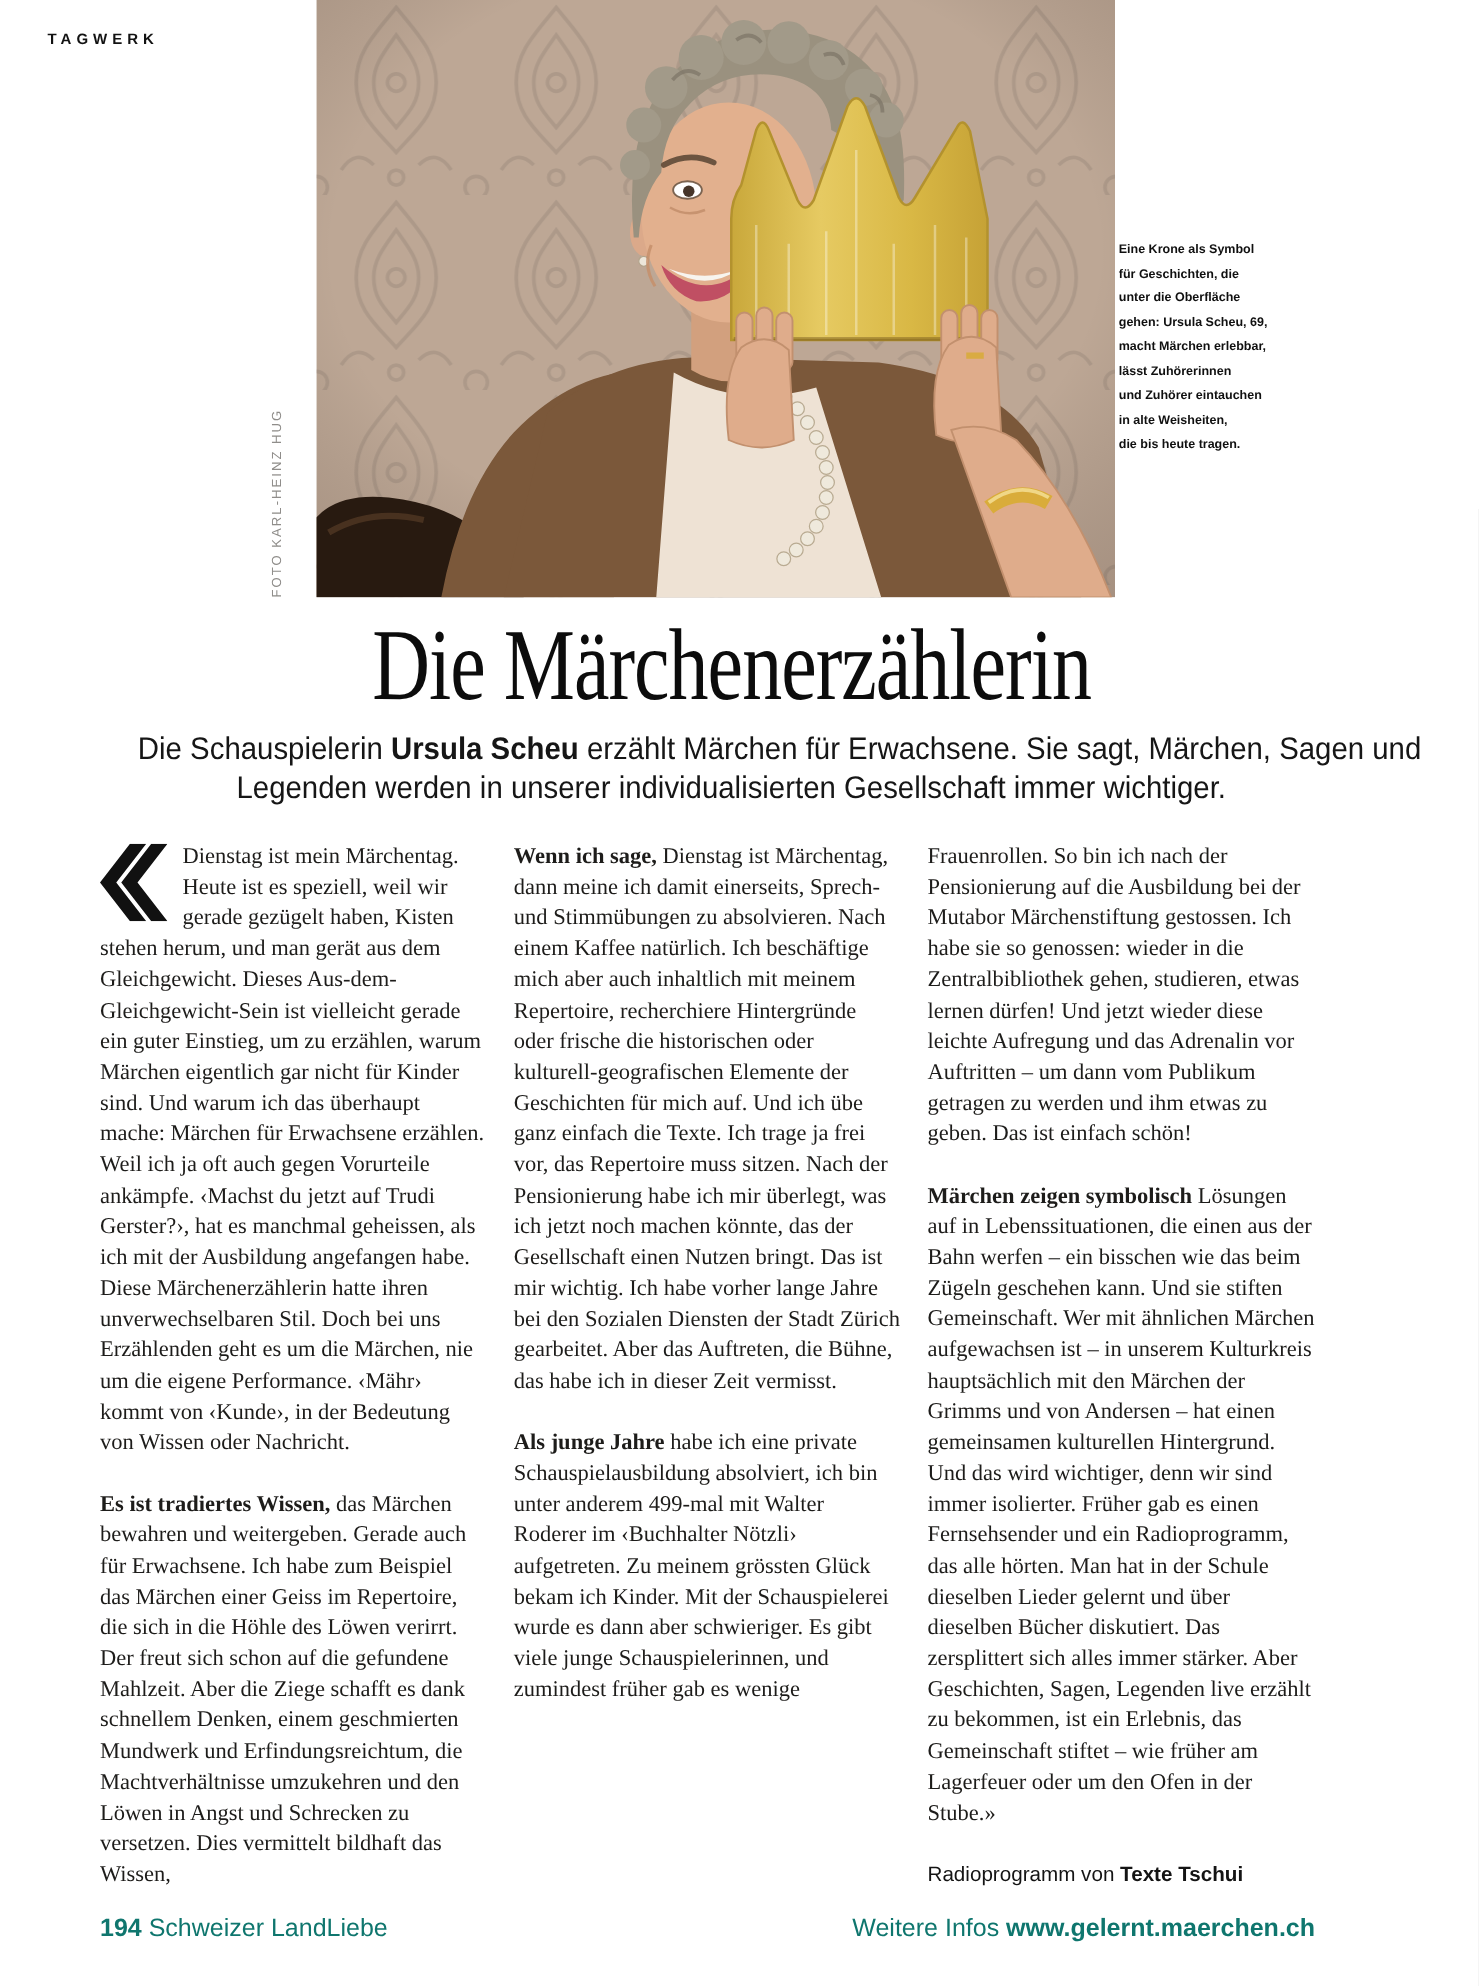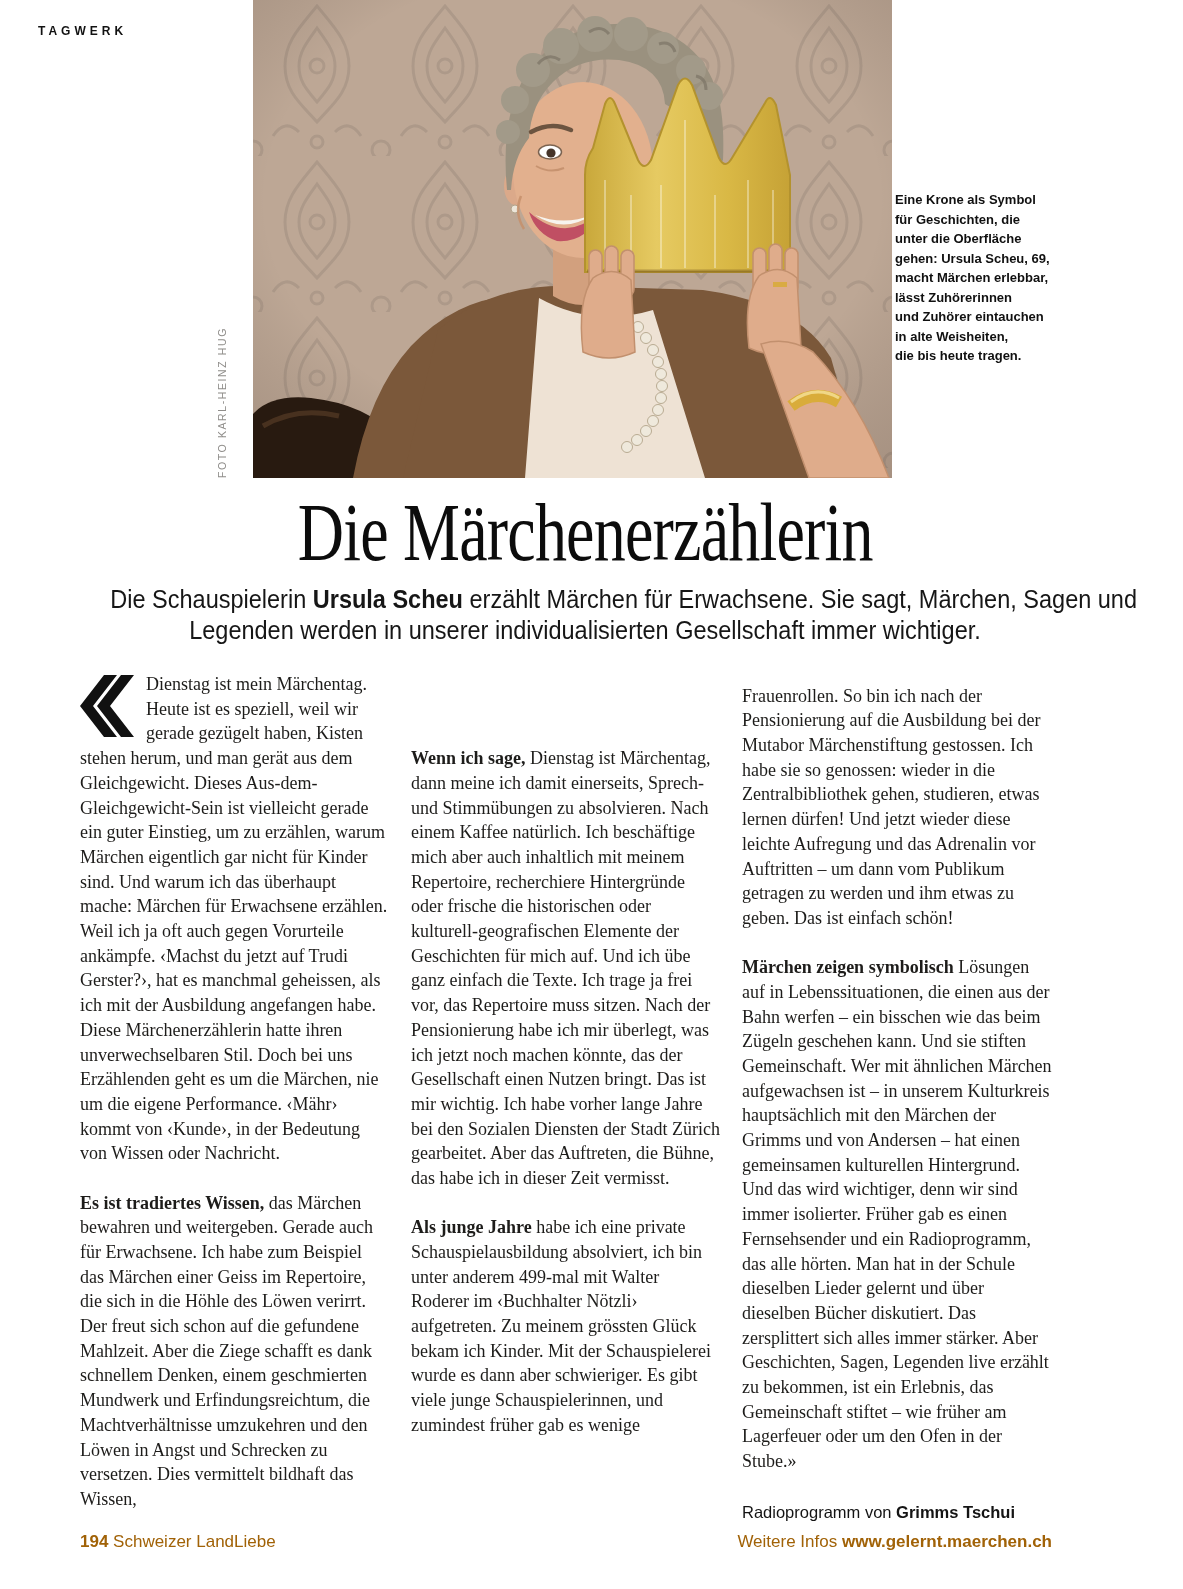--- a/index.html
+++ b/index.html
@@ -8,44 +8,44 @@
 
   .kicker{position:absolute;left:38px;top:24px;font-size:12px;font-weight:700;
           letter-spacing:4px;color:#121212;}
 
   .photo-wrap{position:absolute;left:253px;top:0;width:639px;height:478px;overflow:hidden;}
   .photo-credit{position:absolute;left:216px;top:293px;width:18px;height:185px;
           writing-mode:vertical-rl;transform:rotate(180deg);font-size:10.5px;
           letter-spacing:1.6px;color:#8f8d8a;white-space:nowrap;}
 
   .photo-caption{position:absolute;left:895px;top:190px;width:205px;
-          font-size:13px;font-weight:700;line-height:19.5px;color:#101010;
+          font-size:10px;font-weight:700;line-height:19.5px;color:#101010;
           white-space:pre-line;}
 
   .headline{position:absolute;left:80px;top:488px;width:1010px;text-align:center;
           font-family:"Liberation Serif",serif;font-size:80px;font-weight:400;color:#0c0c0c;}
   .headline .squeeze{display:inline-block;transform:scale(0.80,1.02);transform-origin:50% 60%;
           white-space:nowrap;letter-spacing:-1px;}
 
   .subhead{position:absolute;left:80px;top:584px;width:1010px;text-align:center;
           font-size:25px;line-height:31px;color:#161616;}
   .subhead .line{display:block;transform:scaleX(0.94);transform-origin:center;white-space:nowrap;}
 
   .body-cols{position:absolute;left:80px;top:672px;width:972px;display:flex;gap:21px;
           font-family:"Liberation Serif",serif;font-size:18px;line-height:24.7px;
-          color:#1d1c1a;align-items:center;}
+          color:#1d1c1a;}
   .col{width:310px;}
   .col p{margin:0 0 24.5px 0;text-align:left;}
   .lead{font-weight:700;}
   .dropquote-svg{float:left;margin:3px 12px 0 0;}
 
   .byline{margin-top:26px;font-family:"Liberation Sans",sans-serif;font-size:16.5px;color:#141414;}
   .byline b{font-weight:700;}
 
-  .footer{position:absolute;left:80px;top:1532px;width:972px;font-size:17px;color:#a16207;}
+  .footer{position:absolute;left:80px;top:1532px;width:972px;font-size:20px;color:#0f766e;}
   .footer .left{float:left;}
   .footer .right{float:right;}
   .footer b{font-weight:700;}
 </style>
 </head>
 <body>
 
 <div class="page">
 
   <div class="kicker">TAGWERK</div>
@@ -221,21 +221,21 @@
     </div>
 
     <div class="col">
       <p><b class="lead">Wenn ich sage,</b><span> Dienstag ist Märchentag, dann meine ich damit einerseits, Sprech- und Stimmübungen zu absolvieren. Nach einem Kaffee natürlich. Ich beschäftige mich aber auch inhaltlich mit meinem Repertoire, recherchiere Hintergründe oder frische die historischen oder kulturell-geografischen Elemente der Geschichten für mich auf. Und ich übe ganz einfach die Texte. Ich trage ja frei vor, das Repertoire muss sitzen. Nach der Pensionierung habe ich mir überlegt, was ich jetzt noch machen könnte, das der Gesellschaft einen Nutzen bringt. Das ist mir wichtig. Ich habe vorher lange Jahre bei den Sozialen Diensten der Stadt Zürich gearbeitet. Aber das Auftreten, die Bühne, das habe ich in dieser Zeit vermisst.</span></p>
       <p><b class="lead">Als junge Jahre</b><span> habe ich eine private Schauspielausbildung absolviert, ich bin unter anderem 499-mal mit Walter Roderer im ‹Buchhalter Nötzli› aufgetreten. Zu meinem grössten Glück bekam ich Kinder. Mit der Schauspielerei wurde es dann aber schwieriger. Es gibt viele junge Schauspielerinnen, und zumindest früher gab es wenige</span></p>
     </div>
 
     <div class="col">
       <p>Frauenrollen. So bin ich nach der Pensionierung auf die Ausbildung bei der Mutabor Märchenstiftung gestossen. Ich habe sie so genossen: wieder in die Zentralbibliothek gehen, studieren, etwas lernen dürfen! Und jetzt wieder diese leichte Aufregung und das Adrenalin vor Auftritten – um dann vom Publikum getragen zu werden und ihm etwas zu geben. Das ist einfach schön!</p>
       <p><b class="lead">Märchen zeigen symbolisch</b><span> Lösungen auf in Lebenssituationen, die einen aus der Bahn werfen – ein bisschen wie das beim Zügeln geschehen kann. Und sie stiften Gemeinschaft. Wer mit ähnlichen Märchen aufgewachsen ist – in unserem Kulturkreis hauptsächlich mit den Märchen der Grimms und von Andersen – hat einen gemeinsamen kulturellen Hintergrund. Und das wird wichtiger, denn wir sind immer isolierter. Früher gab es einen Fernsehsender und ein Radioprogramm, das alle hörten. Man hat in der Schule dieselben Lieder gelernt und über dieselben Bücher diskutiert. Das zersplittert sich alles immer stärker. Aber Geschichten, Sagen, Legenden live erzählt zu bekommen, ist ein Erlebnis, das Gemeinschaft stiftet – wie früher am Lagerfeuer oder um den Ofen in der Stube.»</span></p>
-      <div class="byline"><span>Radioprogramm von </span><b>Grimms Tschui</b></div>
+      <div class="byline"><span>Radioprogramm von </span><b>Texte Tschui</b></div>
     </div>
 
   </div>
 
   <div class="footer">
     <span class="left"><b>194</b><span> Schweizer LandLiebe</span></span>
     <span class="right"><span>Weitere Infos </span><b>www.gelernt.maerchen.ch</b></span>
   </div>
 
 </div>

